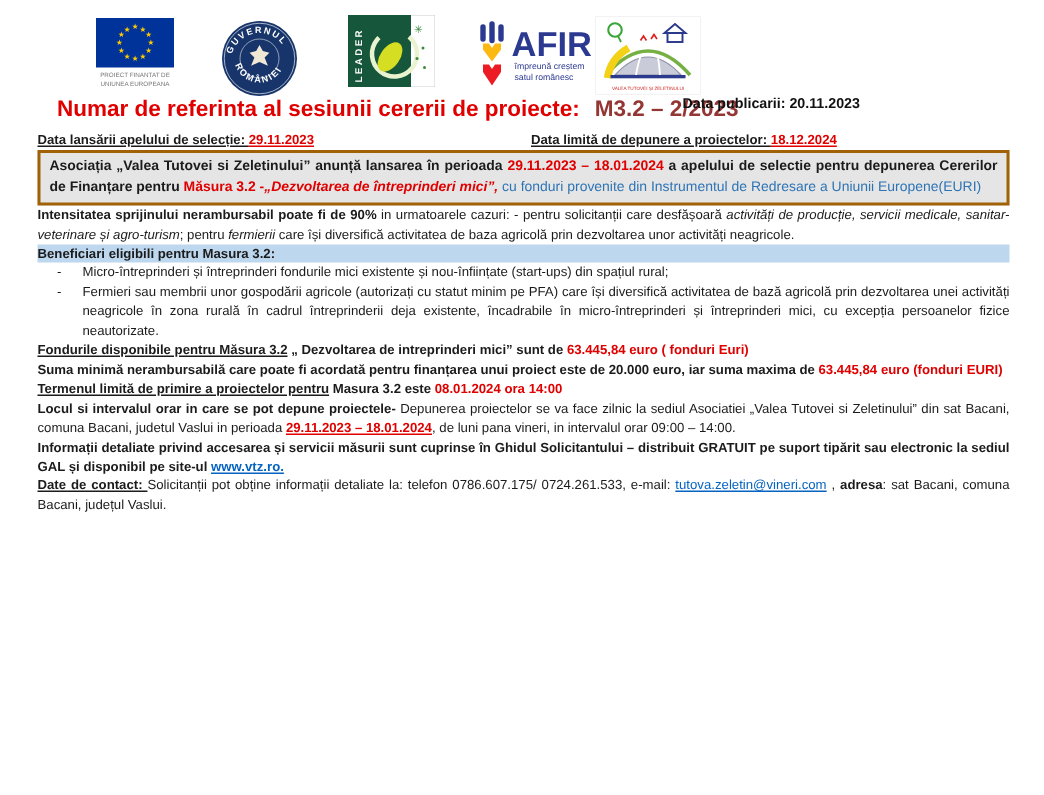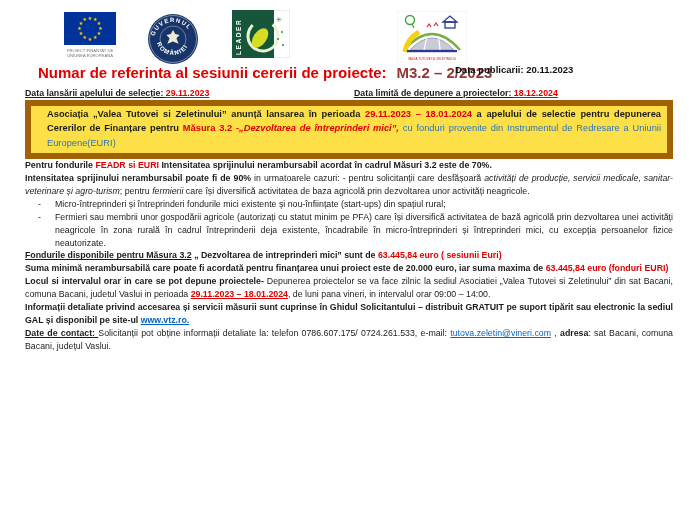--- a/index.html
+++ b/index.html
@@ -19,21 +19,21 @@
   .jst{text-align:justify;}
   .b{font-weight:bold;}
   .u{text-decoration:underline;}
   .i{font-style:italic;}
   .red{color:#e00000;}
   .blue{color:#2e74b5;}
   a.link{color:#0563c1;text-decoration:underline;cursor:pointer;}
   .dates-row{display:flex;font-weight:bold;}
   .dates-col1{width:310px;}
   .dates-col2{flex:1;}
-  .box{background:#fde047;border:6px solid #a16207;padding:1px 6px 3px 16px;margin:2px 0 2px 0;
+  .box{background:#e5e5e5;border:2px solid #a16207;padding:1px 6px 3px 6px;margin:2px 0 2px 0;
        font-size:9.3px;line-height:14.4px;font-weight:bold;text-align:justify;}
   .hl{background:#bdd7ee;}
   .bullet{position:relative;padding-left:30px;text-align:justify;}
   .bullet-dash{position:absolute;left:13px;top:0;}
 </style>
 </head>
 <body>
 
 <div class="page">
 
@@ -85,20 +85,32 @@
       <ellipse cx="28" cy="28" rx="6.5" ry="11" fill="#d6de23" transform="rotate(35 28 28)"></ellipse>
       <g fill="#3a8a3a" font-size="7">
         <text x="44" y="12">✳</text>
       </g>
       <circle cx="50" cy="22" r="1" fill="#3a8a3a"></circle>
       <circle cx="46" cy="29" r="1" fill="#3a8a3a"></circle>
       <circle cx="51" cy="35" r="1" fill="#3a8a3a"></circle>
     </svg>
   </div>
 
+  <div class="logo afir-logo">
+    <svg width="92" height="46" viewBox="0 0 92 46">
+      <g>
+        <path d="M12,13 V2 M6,4 v8 M18,4 v8" stroke="#2b3990" stroke-width="3.6" stroke-linecap="round" fill="none"></path>
+        <path d="M6,15 h4 l2,3 2,-3 h4 v4 l-6,8 -6,-8 z" fill="#fdb913"></path>
+        <path d="M6,29 h4 l2,3 2,-3 h4 v5 l-6,9 -6,-9 z" fill="#ed1c24"></path>
+      </g>
+      <text x="25" y="23" font-size="23" font-weight="bold" fill="#2b3990">AFIR</text>
+      <text x="27" y="32" font-size="5.8" fill="#2b3990">împreună creștem</text>
+      <text x="27" y="39" font-size="5.8" fill="#2b3990">satul românesc</text>
+    </svg>
+  </div>
 
   <div class="logo gal-logo">
     <svg width="70" height="52" viewBox="0 0 70 52">
       <rect width="70" height="52" fill="#fff" stroke="#e3e3e3" stroke-width="0.6"></rect>
       <path d="M13,39 Q35,15 57,39 Z" fill="#c9cbd8" stroke="#8d90a8" stroke-width="0.8"></path>
       <path d="M27,39 Q30,22 35,18 M43,39 Q42,24 39,18" stroke="#ffffff" stroke-width="1.2" fill="none"></path>
       <path d="M7,39 Q35,7 63,39" fill="none" stroke="#76b043" stroke-width="2.4"></path>
       <path d="M8,41 Q10,28 22,21" fill="none" stroke="#f2d117" stroke-width="5"></path>
       <rect x="10" y="39" width="50" height="2.2" fill="#2b3a8c"></rect>
       <circle cx="13" cy="9" r="4.5" fill="none" stroke="#3aa63a" stroke-width="1.4"></circle>
@@ -120,44 +132,45 @@
     <p class="dates-row">
       <span class="dates-col1"><span class="u">Data lansării apelului de selecție: </span><span class="red u">29.11.2023</span></span>
       <span class="dates-col2"><span class="u">Data limită de depunere a proiectelor: </span><span class="red u">18.12.2024</span></span>
     </p>
 
     <p class="box">
       <span>Asociația „Valea Tutovei si Zeletinului” anunță lansarea în perioada </span><span class="red">29.11.2023 – 18.01.2024</span><span> a  apelului de selectie pentru depunerea Cererilor de Finanțare pentru </span><span class="red">Măsura 3.2 -</span><span class="red i">„Dezvoltarea de întreprinderi mici”,</span><span class="blue" style="font-weight:normal"> cu fonduri provenite din Instrumentul de Redresare a Uniunii Europene(EURI)</span>
     </p>
 
 
-    <p class="jst">
-      <span class="b">Pentru fondurile </span><span class="b red">FEADR si EURI</span><span class="b"> Intensitatea sprijinului nerambursabil acordat în cadrul Măsuri 3.2 este de 70%.</span>
-    </p>
 
     <p class="jst">
       <span class="b">Intensitatea sprijinului nerambursabil poate fi de 90%</span><span> in urmatoarele cazuri: - pentru solicitanții care desfășoară </span><span class="i">activități de producție, servicii medicale, sanitar- veterinare și agro-turism</span><span>; pentru </span><span class="i">fermierii</span><span> care își diversifică activitatea de baza agricolă prin dezvoltarea unor activități neagricole.</span>
     </p>
 
+    <p class="b hl">Beneficiari eligibili pentru Masura 3.2:</p>
 
     <div class="bullet">
       <span class="bullet-dash">-</span><span>Micro-întreprinderi și întreprinderi fondurile mici existente și nou-înființate (start-ups) din spațiul rural;</span>
     </div>
     <div class="bullet">
       <span class="bullet-dash">-</span><span>Fermieri sau membrii unor gospodării agricole (autorizați cu statut minim pe PFA) care își diversifică activitatea de bază agricolă prin dezvoltarea unei activități neagricole în zona rurală în cadrul întreprinderii deja existente, încadrabile în micro-întreprinderi  și întreprinderi mici, cu excepția persoanelor fizice neautorizate.</span>
     </div>
 
     <p class="jst">
-      <span class="b u">Fondurile disponibile pentru Măsura 3.2</span><span class="b"> „ Dezvoltarea de intreprinderi mici” sunt de </span><span class="b red">63.445,84 euro ( sesiunii Euri)</span>
+      <span class="b u">Fondurile disponibile pentru Măsura 3.2</span><span class="b"> „ Dezvoltarea de intreprinderi mici” sunt de </span><span class="b red">63.445,84 euro ( fonduri Euri)</span>
     </p>
 
     <p class="jst">
       <span class="b">Suma minimă nerambursabilă care poate fi acordată pentru finanțarea unui proiect este de 20.000 euro, iar suma maxima de </span><span class="b red">63.445,84 euro (fonduri EURI)</span>
     </p>
 
+    <p>
+      <span class="b u">Termenul limită de primire a proiectelor pentru</span><span class="b"> Masura 3.2 este  </span><span class="b red">08.01.2024 ora 14:00</span>
+    </p>
 
     <p class="jst">
       <span class="b">Locul si intervalul orar in care se pot depune proiectele-</span><span> Depunerea proiectelor  se va face zilnic  la sediul Asociatiei „Valea Tutovei si Zeletinului”  din sat Bacani, comuna Bacani, judetul Vaslui in perioada </span><span class="b red u">29.11.2023 – 18.01.2024</span><span>, de luni pana vineri,   in intervalul orar 09:00 – 14:00.</span>
     </p>
 
     <p class="jst">
       <span class="b">Informații detaliate privind accesarea și servicii măsurii sunt cuprinse în Ghidul Solicitantului – distribuit GRATUIT pe suport tipărit sau electronic la sediul GAL și disponibil pe site-ul </span><a class="link b" href="#">www.vtz.ro.</a>
     </p>
 
     <p class="jst">

